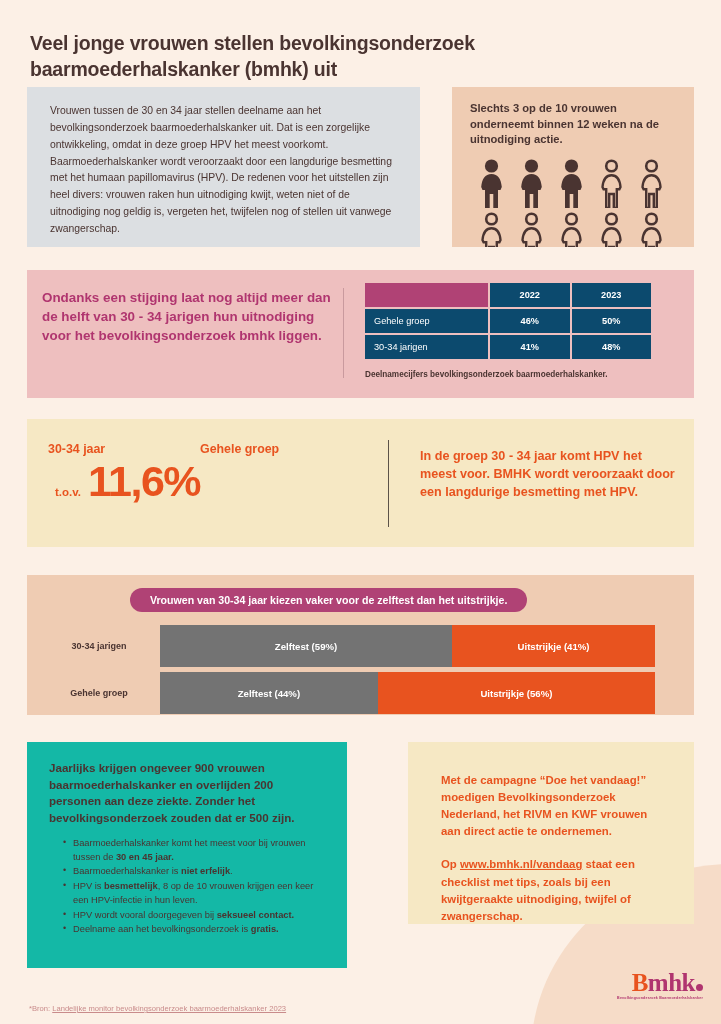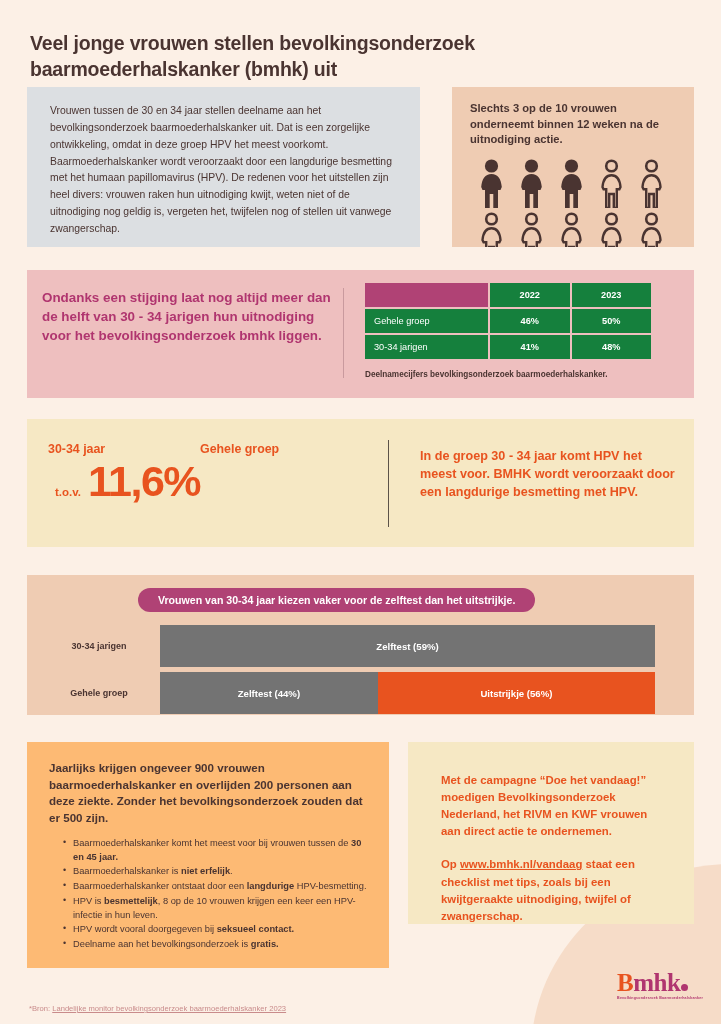--- a/index.html
+++ b/index.html
@@ -123,21 +123,21 @@
   table.deeln {
     position: absolute;
     left: 363px;
     top: 281px;
     width: 290px;
     border-collapse: separate;
     border-spacing: 2px;
     z-index: 3;
   }
   table.deeln td, table.deeln th {
-    background: #15803d;
+    background: #0c4a6e;
     color: #ffffff;
     font-size: 9.2px;
     font-weight: bold;
     text-align: center;
     height: 24px;
     padding: 0 4px;
   }
   table.deeln td.rowlabel {
     text-align: left;
     padding-left: 9px;
@@ -218,21 +218,21 @@
     position: absolute;
     left: 27px;
     top: 575px;
     width: 667px;
     height: 140px;
     background: #efccb3;
     z-index: 2;
   }
   .chart-pill {
     position: absolute;
-    left: 138px;
+    left: 130px;
     top: 588px;
     height: 24px;
     line-height: 24px;
     padding: 0 20px;
     border-radius: 14px;
     background: #b04275;
     color: #ffffff;
     font-size: 10.6px;
     font-weight: bold;
     z-index: 3;
@@ -265,23 +265,23 @@
     font-weight: bold;
     white-space: nowrap;
   }
   .seg.self { background: #737373; }
   .seg.smear { background: #e8531f; }
   
   .grey-panel {
     position: absolute;
     left: 27px;
     top: 742px;
-    width: 362px;
+    width: 320px;
     height: 226px;
-    background: #fdba74;
+    background: #14b8a6;
     box-sizing: border-box;
     padding: 18px 20px 0 22px;
     z-index: 2;
   }
   .grey-panel h4 {
     margin: 0 0 10px 0;
     font-size: 11.6px;
     font-weight: bold;
     line-height: 1.44;
     color: #4a3431;
@@ -339,21 +339,21 @@
     color: #c98b8b;
     z-index: 3;
   }
   .source u { text-decoration: underline; }
   
   .logo {
     position: absolute;
     right: 18px;
     bottom: 24px;
     z-index: 4;
-    text-align: left;
+    text-align: right;
   }
   .logo-word {
     font-family: "Liberation Serif", serif;
     font-size: 25px;
     font-weight: bold;
     color: #b0356f;
     line-height: 1;
     letter-spacing: -0.5px;
     position: relative;
   }
@@ -479,37 +479,37 @@
   <div class="cream-divider"></div>
   <div class="cream-text">In de groep 30 - 34 jaar komt HPV het meest voor. BMHK wordt veroorzaakt door een langdurige besmetting met HPV.</div>
 
   <div class="chart-band"></div>
   <div class="chart-pill">Vrouwen van 30-34 jaar kiezen vaker voor de zelftest dan het uitstrijkje.</div>
   <div class="chart-rows">
     <div class="chart-row">
       <div class="chart-rowlabel">30-34 jarigen</div>
       <div class="chart-bar">
         <div class="seg self" style="flex:59">Zelftest (59%)</div>
+        <div class="seg smear" style="flex:41">Uitstrijkje (41%)</div>
       </div>
     </div>
     <div class="chart-row">
       <div class="chart-rowlabel">Gehele groep</div>
       <div class="chart-bar">
         <div class="seg self" style="flex:44">Zelftest (44%)</div>
         <div class="seg smear" style="flex:56">Uitstrijkje (56%)</div>
       </div>
     </div>
   </div>
 
   <div class="grey-panel">
     <h4>Jaarlijks krijgen ongeveer 900 vrouwen baarmoederhalskanker en overlijden 200 personen aan deze ziekte. Zonder het bevolkingsonderzoek zouden dat er 500 zijn.</h4>
     <ul>
       <li><span>Baarmoederhalskanker komt het meest voor bij vrouwen tussen de </span><b>30 en 45 jaar.</b><span></span></li>
       <li><span>Baarmoederhalskanker is </span><b>niet erfelijk</b><span>.</span></li>
-      <li><span>Baarmoederhalskanker ontstaat door een </span><b>langdurige</b><span> HPV-besmetting.</span></li>
       <li><span>HPV is </span><b>besmettelijk</b><span>, 8 op de 10 vrouwen krijgen een keer een HPV-infectie in hun leven.</span></li>
       <li><span>HPV wordt vooral doorgegeven bij </span><b>seksueel contact.</b><span></span></li>
       <li><span>Deelname aan het bevolkingsonderzoek is </span><b>gratis.</b><span></span></li>
     </ul>
   </div>
 
   <div class="yellow-panel">
     <p>Met de campagne “Doe het vandaag!” moedigen Bevolkingsonderzoek Nederland, het RIVM en KWF vrouwen aan direct actie te ondernemen.</p>
     <p class="second"><span>Op </span><a href="#">www.bmhk.nl/vandaag</a><span> staat een checklist met tips, zoals bij een kwijtgeraakte uitnodiging, twijfel of zwangerschap.</span></p>
   </div>

